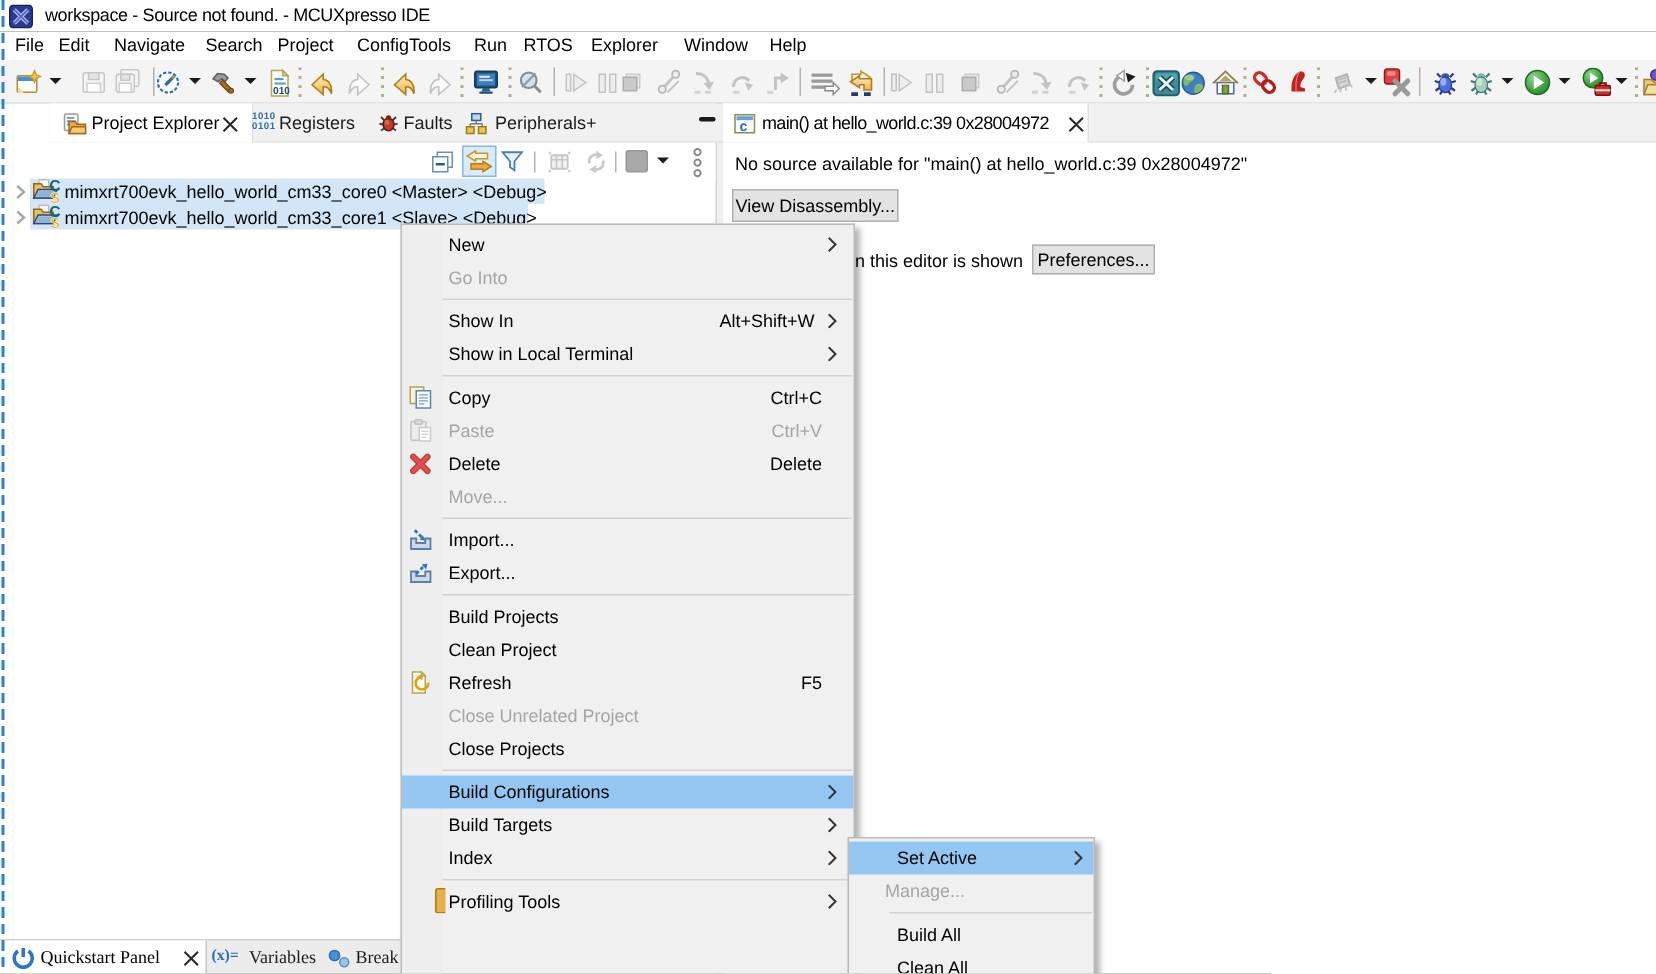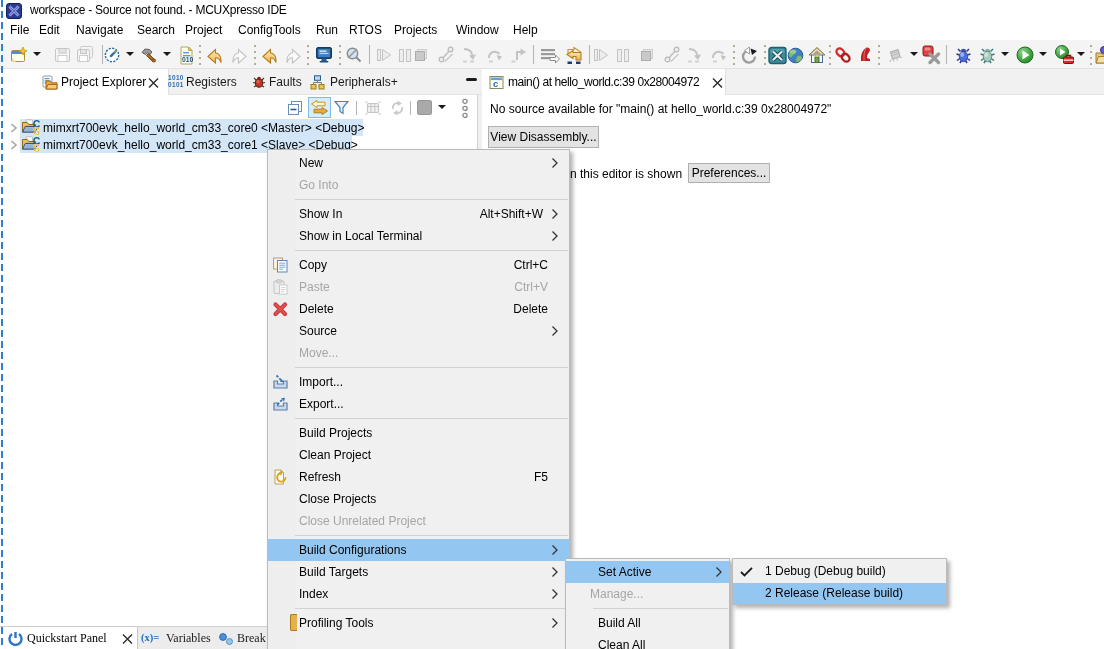--- a/index.html
+++ b/index.html
@@ -70,21 +70,21 @@
 
 <div id="menubar">
   <span style="left:10px">File</span>
   <span style="left:39px">Edit</span>
   <span style="left:76px">Navigate</span>
   <span style="left:137px">Search</span>
   <span style="left:185px">Project</span>
   <span style="left:238px">ConfigTools</span>
   <span style="left:316px">Run</span>
   <span style="left:349px">RTOS</span>
-  <span style="left:394px">Projects</span>
+  <span style="left:394px">Explorer</span>
   <span style="left:456px">Window</span>
   <span style="left:513px">Help</span>
 </div>
 
 <div id="toolbar">
       <svg class="abs" style="left:10px;top:6px" width="18" height="18" viewBox="0 0 18 18">
 <rect x="1.5" y="4.5" width="13" height="11" rx="1" fill="#fffef2" stroke="#b08d3e"></rect>
 <rect x="2" y="5" width="12" height="3" fill="#4a90d9"></rect>
 <path d="M2 12 L6 16 L2 16 Z" fill="#ead9a0"></path>
 <path d="M13 1 L14.2 3.8 L17 5 L14.2 6.2 L13 9 L11.8 6.2 L9 5 L11.8 3.8 Z" fill="#f2c14e" stroke="#c9961f" stroke-width="0.8"></path>
@@ -517,23 +517,20 @@
   <div class="mi dis"><svg class="mico" width="17" height="16" viewBox="0 0 17 16">
  <rect x="2" y="2" width="10" height="12.5" rx="1" fill="#ececec" stroke="#c2c2c2"></rect>
  <rect x="4.5" y="0.8" width="5" height="3" rx="1" fill="#d9d9d9" stroke="#c2c2c2"></rect>
  <rect x="7.5" y="6" width="7.5" height="9" fill="#fdfdfd" stroke="#cacaca"></rect>
  <path d="M9 8.5 L13.5 8.5 M9 10.5 L13.5 10.5 M9 12.5 L12 12.5" stroke="#d5d5d5" stroke-width="1"></path>
 </svg><span class="lbl">Paste</span><span class="sc">Ctrl+V</span></div>
   <div class="mi"><svg class="mico" width="17" height="16" viewBox="0 0 17 16">
  <path d="M3.5 3.5 L13 13 M13 3.5 L3.5 13" stroke="#c73636" stroke-width="4.2" stroke-linecap="round"></path>
  <path d="M3.5 3.5 L13 13 M13 3.5 L3.5 13" stroke="#e05050" stroke-width="2.4" stroke-linecap="round"></path>
 </svg><span class="lbl">Delete</span><span class="sc">Delete</span></div>
-  <div class="mi"><span class="lbl">Source</span><svg class="marr" width="6" height="10" viewBox="0 0 6 10">
-          <polyline points="0.5,0.5 5,5 0.5,9.5" fill="none" stroke="#333" stroke-width="1.3"></polyline>
-        </svg></div>
   <div class="mi dis"><span class="lbl">Move...</span></div>
   <div class="msep"></div>
   <div class="mi"><svg class="mico" width="17" height="16" viewBox="0 0 17 16">
  <path d="M2 7 L2 14 L15 14 L15 7 L11.5 7 L11.5 10 L5.5 10 L5.5 7 Z" fill="#cdd9ea" stroke="#5b7fa6" stroke-width="1.2"></path>
  <path d="M4.5 1.5 L10 7" stroke="#2e75b6" stroke-width="1.8" stroke-dasharray="2.4,1.6"></path>
  <path d="M7.8 7.8 L11.5 8.3 L9.8 4.9 Z" fill="#2e75b6"></path>
 </svg><span class="lbl">Import...</span></div>
   <div class="mi"><svg class="mico" width="17" height="16" viewBox="0 0 17 16">
  <path d="M2 7 L2 14 L15 14 L15 7 L11.5 7 L11.5 10 L5.5 10 L5.5 7 Z" fill="#cdd9ea" stroke="#5b7fa6" stroke-width="1.2"></path>
  <path d="M5.5 8.5 L11 3" stroke="#2e75b6" stroke-width="1.8" stroke-dasharray="2.4,1.6"></path>
@@ -541,22 +538,22 @@
 </svg><span class="lbl">Export...</span></div>
   <div class="msep"></div>
   <div class="mi"><span class="lbl">Build Projects</span></div>
   <div class="mi"><span class="lbl">Clean Project</span></div>
   <div class="mi"><svg class="mico" width="17" height="16" viewBox="0 0 17 16">
  <path d="M3 1 L9 1 L11.5 3.5 L11.5 15 L3 15 Z" fill="#fdfdf5" stroke="#b5a35a"></path>
  <path d="M9 1 L9 3.5 L11.5 3.5 Z" fill="#e8d9a0" stroke="#b5a35a"></path>
  <path d="M13.5 8.2 A4.2 4.2 0 1 1 9.8 4.3" fill="none" stroke="#dca414" stroke-width="1.8"></path>
  <path d="M9.5 1.8 L9.5 6.6 L6.2 4.2 Z" fill="#dca414"></path>
 </svg><span class="lbl">Refresh</span><span class="sc">F5</span></div>
+  <div class="mi dis"><span class="lbl">Close Unrelated Project</span></div>
   <div class="mi"><span class="lbl">Close Projects</span></div>
-  <div class="mi dis"><span class="lbl">Close Unrelated Project</span></div>
   <div class="msep"></div>
   <div class="mi hl"><span class="lbl">Build Configurations</span><svg class="marr" width="6" height="10" viewBox="0 0 6 10">
           <polyline points="0.5,0.5 5,5 0.5,9.5" fill="none" stroke="#333" stroke-width="1.3"></polyline>
         </svg></div>
   <div class="mi"><span class="lbl">Build Targets</span><svg class="marr" width="6" height="10" viewBox="0 0 6 10">
           <polyline points="0.5,0.5 5,5 0.5,9.5" fill="none" stroke="#333" stroke-width="1.3"></polyline>
         </svg></div>
   <div class="mi"><span class="lbl">Index</span><svg class="marr" width="6" height="10" viewBox="0 0 6 10">
           <polyline points="0.5,0.5 5,5 0.5,9.5" fill="none" stroke="#333" stroke-width="1.3"></polyline>
         </svg></div>
@@ -569,21 +566,15 @@
 <div id="submenu" class="menu" style="left:565px;top:558px;width:165px;height:95px;padding-top:2px">
   <div class="mi hl"><span class="lbl" style="margin-left:32px">Set Active</span><svg class="marr" style="right:7px" width="6" height="10" viewBox="0 0 6 10">
           <polyline points="0.5,0.5 5,5 0.5,9.5" fill="none" stroke="#333" stroke-width="1.3"></polyline>
         </svg></div>
   <div class="mi dis"><span class="lbl" style="margin-left:24px">Manage...</span></div>
   <div class="msep" style="height:7px"></div>
   <div class="mi"><span class="lbl" style="margin-left:32px">Build All</span></div>
   <div class="mi"><span class="lbl" style="margin-left:32px">Clean All</span></div>
 </div>
 
-<div id="subsub" class="menu" style="left:732px;top:558px;width:215px;height:47px;padding-top:2px">
-  <div class="mi" style="height:21.5px;line-height:21.5px"><svg class="abs" style="left:7px;top:6px" width="13" height="10" viewBox="0 0 13 10">
-          <polyline points="1,5 4.5,8.5 12,0.8" fill="none" stroke="#1a1a1a" stroke-width="1.8"></polyline>
-        </svg><span class="lbl" style="margin-left:32px">1 Debug (Debug build)</span></div>
-  <div class="mi hl" style="height:21.5px;line-height:21.5px"><span class="lbl" style="margin-left:32px">2 Release (Release build)</span></div>
-</div>
 
 <div id="dashline"></div>
 </div>
 
 </body></html>

